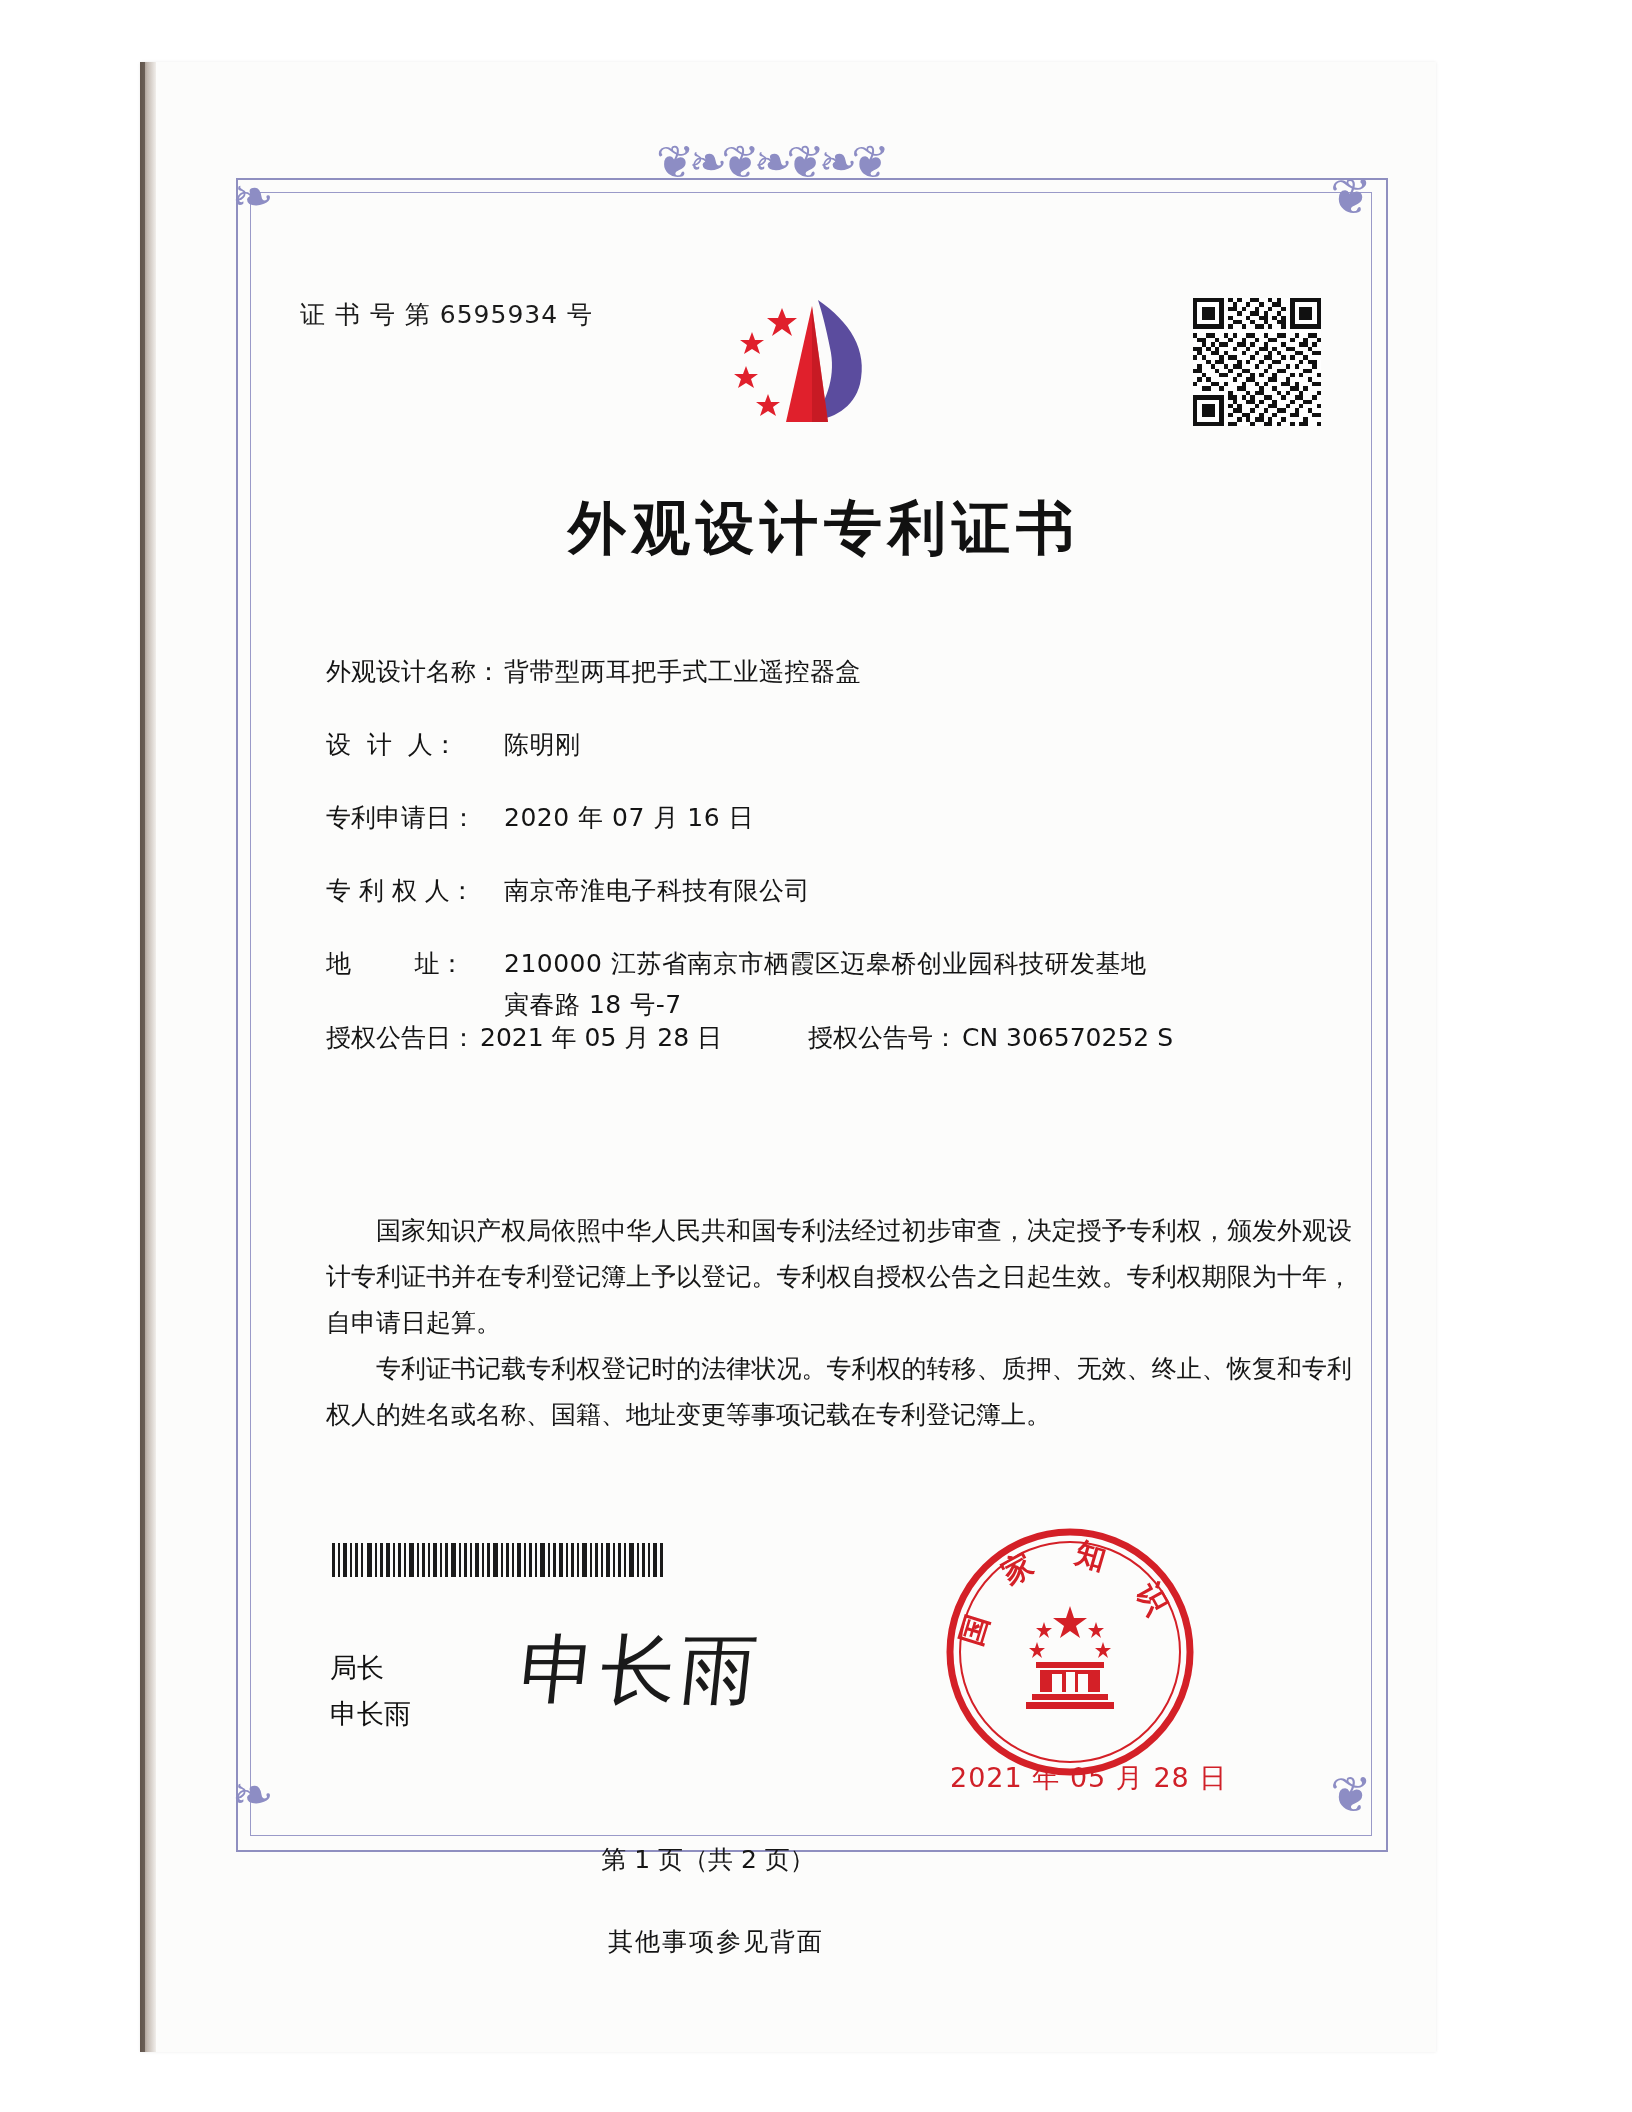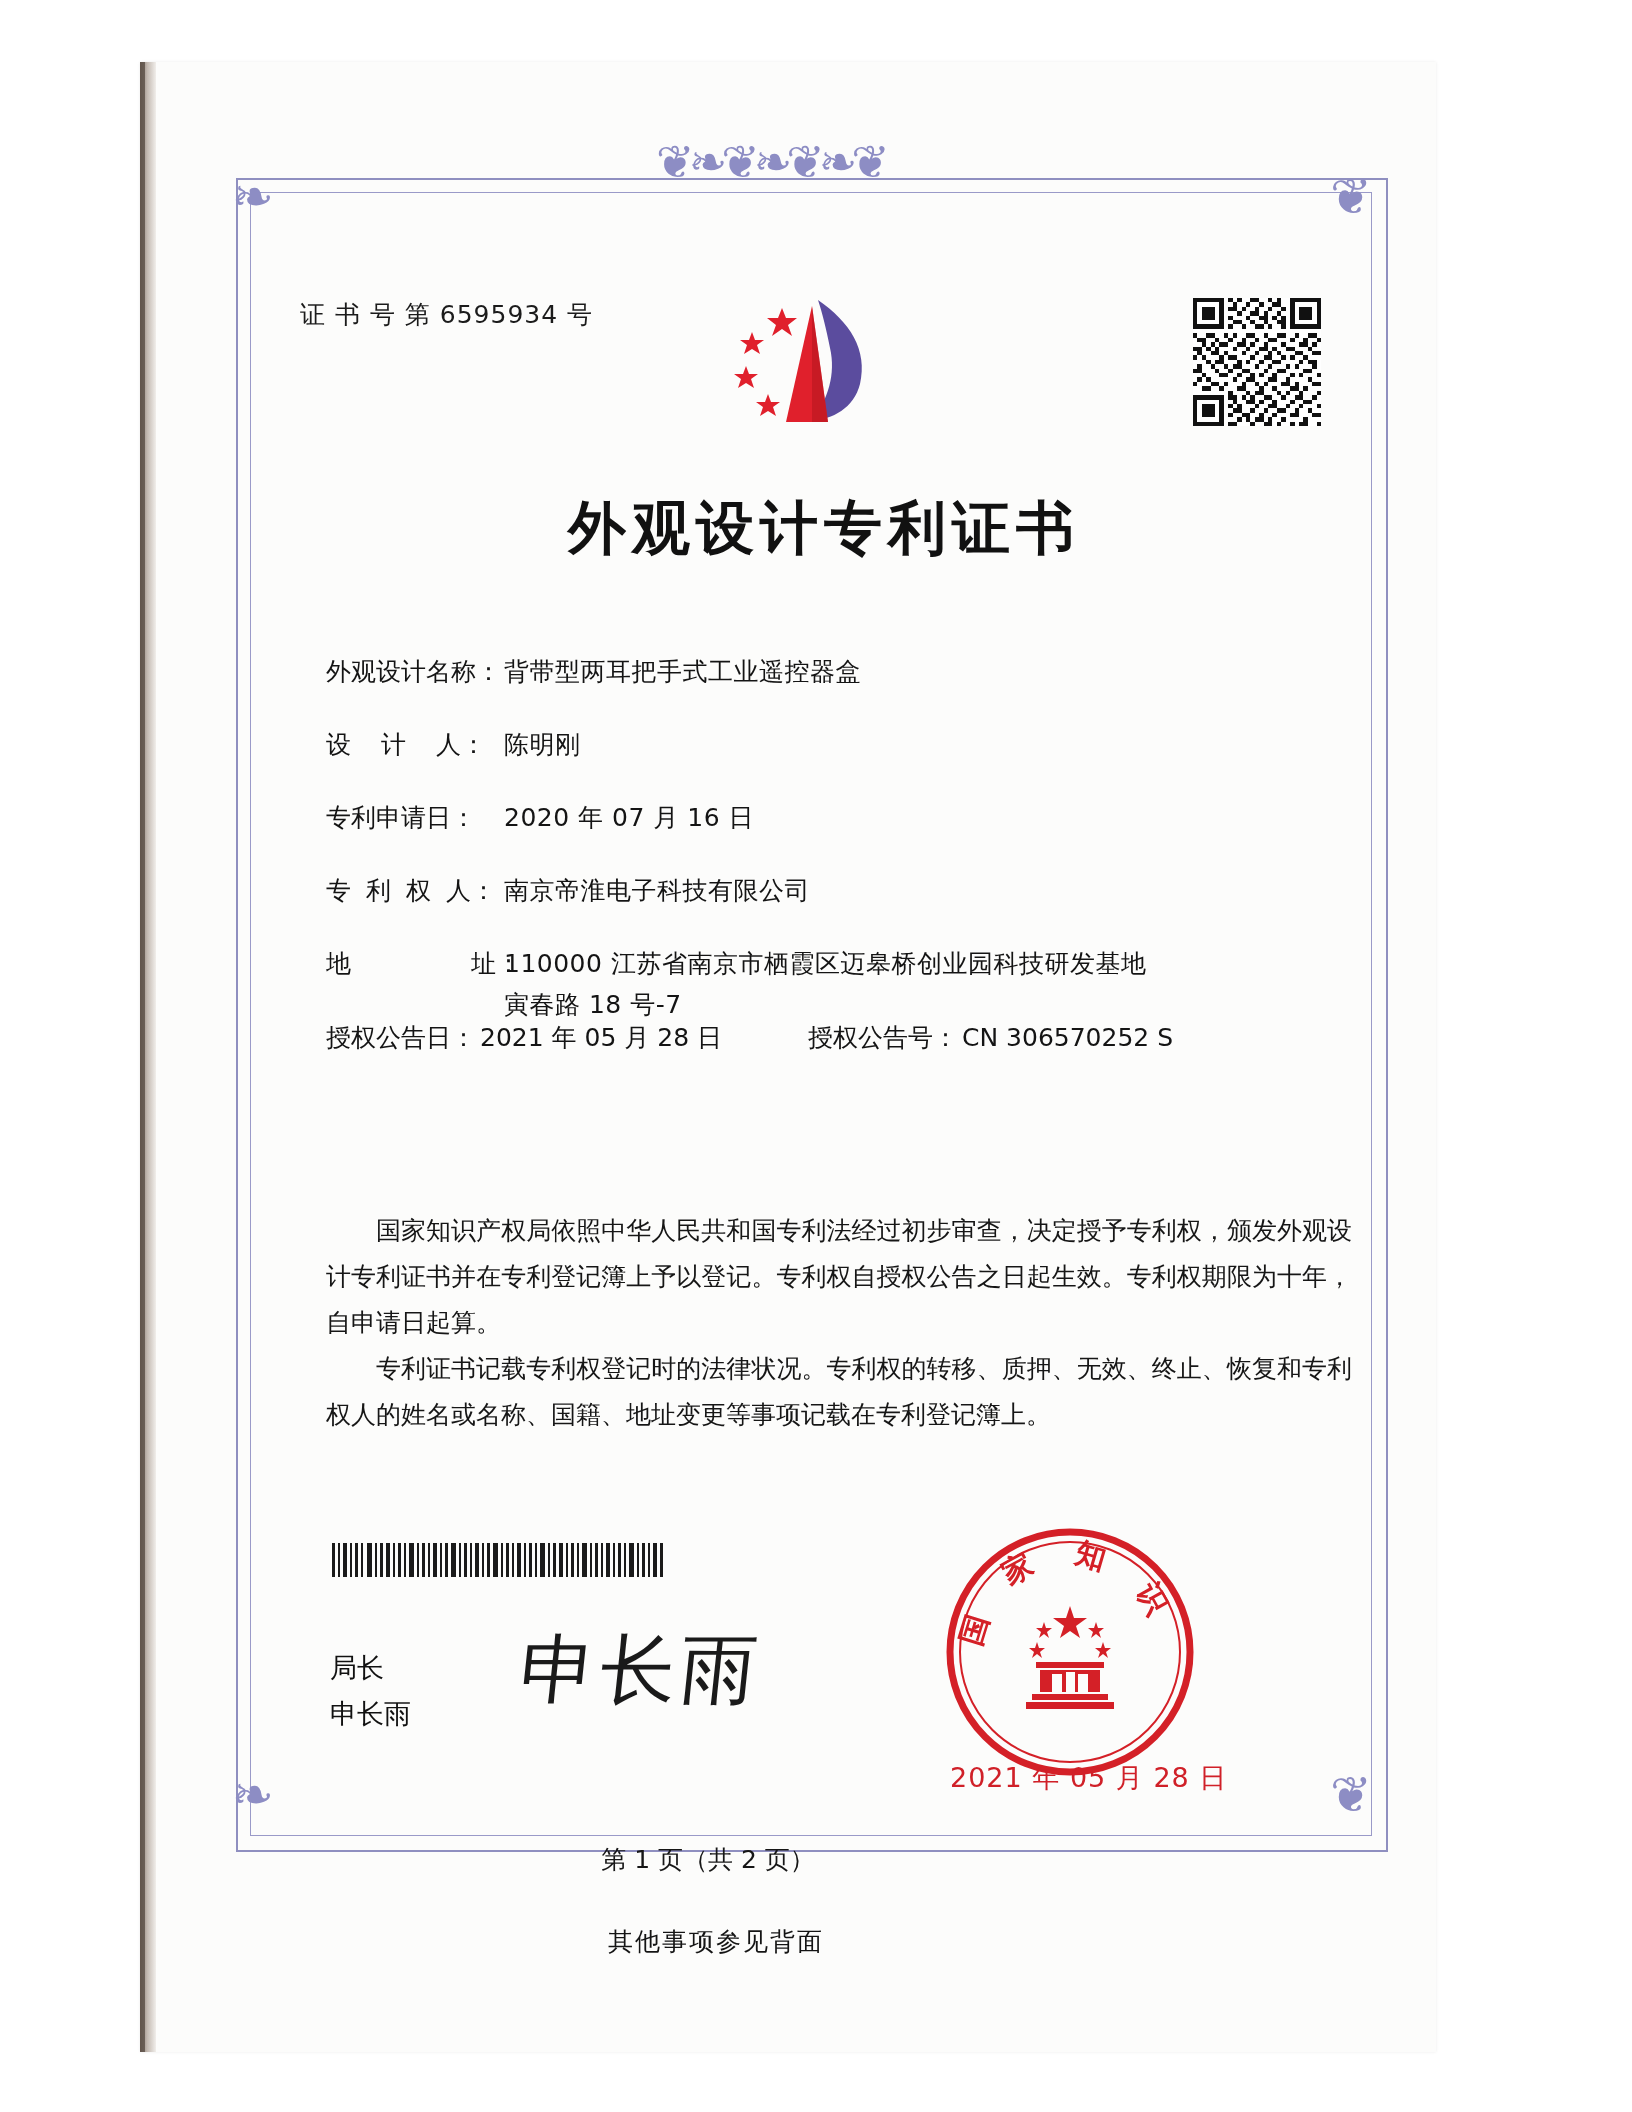--- a/index.html
+++ b/index.html
@@ -149,21 +149,20 @@
   .field {
     display: flex;
     align-items: flex-start;
     margin-bottom: 40px;
   }
   .f-label {
     width: 178px;
     flex: 0 0 178px;
     letter-spacing: 0px;
     white-space: pre;
-    font-family: Liberation Mono, monospace;
   }
   .f-value {
     flex: 1;
     letter-spacing: .5px;
   }
   .f-value2 {
     margin-top: 8px;
     margin-left: 178px;
     letter-spacing: .5px;
     font-size: 25px;
@@ -537,21 +536,21 @@
     </div>
 
     <div class="field">
       <div class="f-label">专 利 权 人：</div>
       <div class="f-value">南京帝淮电子科技有限公司</div>
     </div>
 
     <div style="">
       <div class="field" style="margin-bottom:0;">
         <div class="f-label">地        址：</div>
-        <div class="f-value">110000 江苏省南京市栖霞区迈皋桥创业园科技研发基地</div>
+        <div class="f-value">210000 江苏省南京市栖霞区迈皋桥创业园科技研发基地</div>
       </div>
       <div class="f-value2">寅春路 18 号-7</div>
     </div>
 
     <div class="field-inline">
       <span class="fi-label">授权公告日：</span>
       <span class="fi-value">2021 年 05 月 28 日</span>
       <span class="fi-gap"></span>
       <span class="fi-label">授权公告号：</span>
       <span class="fi-value">CN 306570252 S</span>

